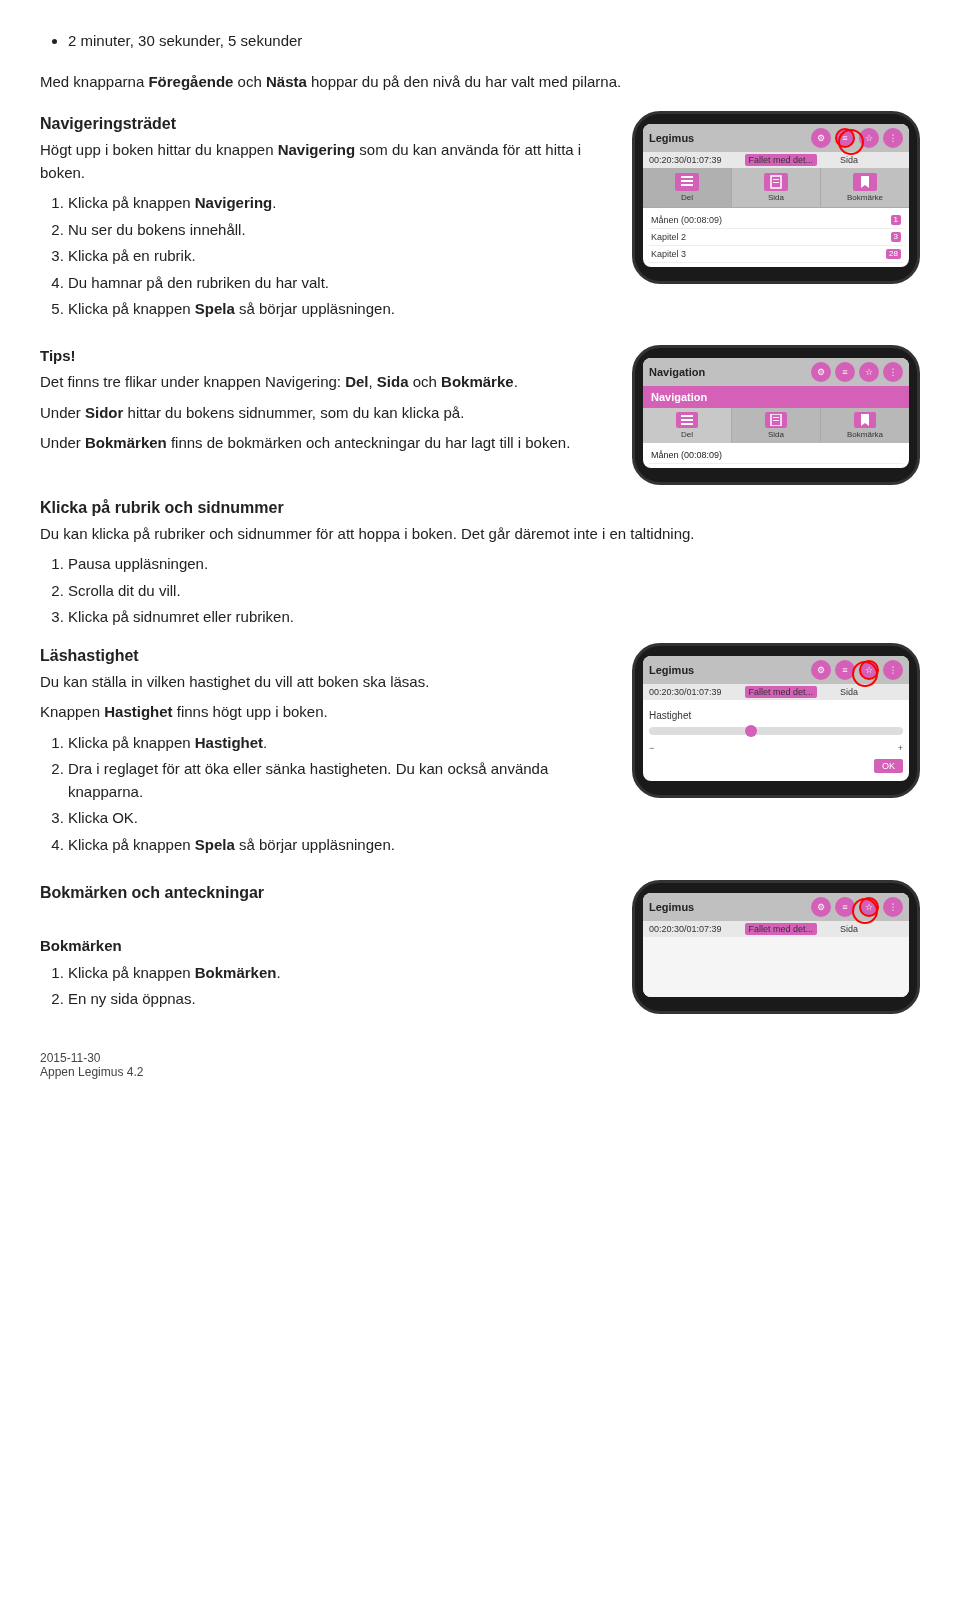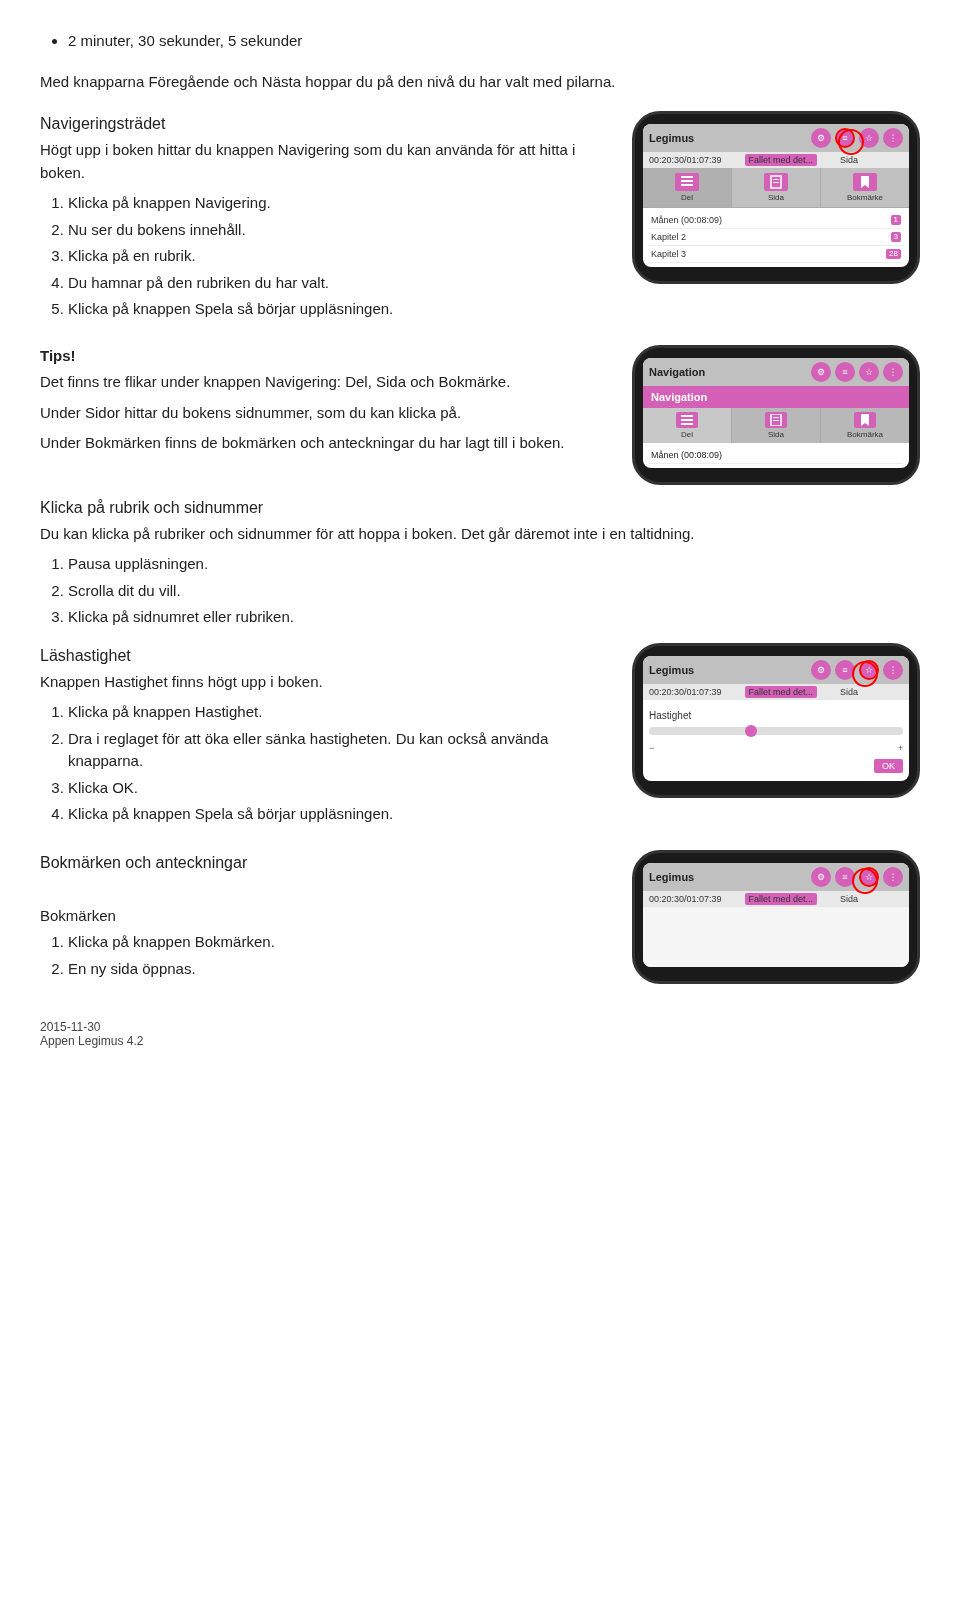--- a/index.html
+++ b/index.html
@@ -10,22 +10,22 @@
       background: #fff;
       padding: 30px 40px 40px 40px;
       max-width: 960px;
     }
     .section { margin-bottom: 18px; }
     p { margin-bottom: 8px; line-height: 1.5; }
     ol { margin-left: 28px; margin-bottom: 10px; }
     ol li { margin-bottom: 4px; line-height: 1.5; }
     ul { margin-left: 28px; margin-bottom: 10px; }
     ul li { margin-bottom: 4px; line-height: 1.5; }
-    .bold { font-weight: normal; margin-top: 33px; }
-    h2 { font-size: 16px; font-weight: normal; margin-bottom: 6px; margin-top: 4px; }
+    .bold { font-weight: bold; margin-top: 33px; }
+    h2 { font-size: 16px; font-weight: bold; margin-bottom: 6px; margin-top: 4px; }
     .two-col {
       display: flex;
       align-items: flex-start;
       gap: 24px;
       margin-bottom: 18px;
     }
     .text-col { flex: 1; }
     .img-col { flex: 0 0 270px; display: flex; justify-content: center; align-items: flex-start; }
     
     .phone {
@@ -360,20 +360,21 @@
   <ol>
     <li>Pausa uppläsningen.</li>
     <li>Scrolla dit du vill.</li>
     <li>Klicka på sidnumret eller rubriken.</li>
   </ol>
 </div>
 
 <div class="two-col section-divider">
   <div class="text-col">
     <h2>Läshastighet</h2>
+    <p>Du kan ställa in vilken hastighet du vill att boken ska läsas.</p>
     <p>
       <span>Knappen </span><span class="bold">Hastighet</span><span> finns högt upp i boken.</span>
     </p>
     <ol>
       <li><span>Klicka på knappen </span><span class="bold">Hastighet</span><span>.</span></li>
       <li>Dra i reglaget för att öka eller sänka hastigheten. Du kan också använda knapparna.</li>
       <li>Klicka OK.</li>
       <li><span>Klicka på knappen </span><span class="bold">Spela</span><span> så börjar uppläsningen.</span></li>
     </ol>
   </div>

